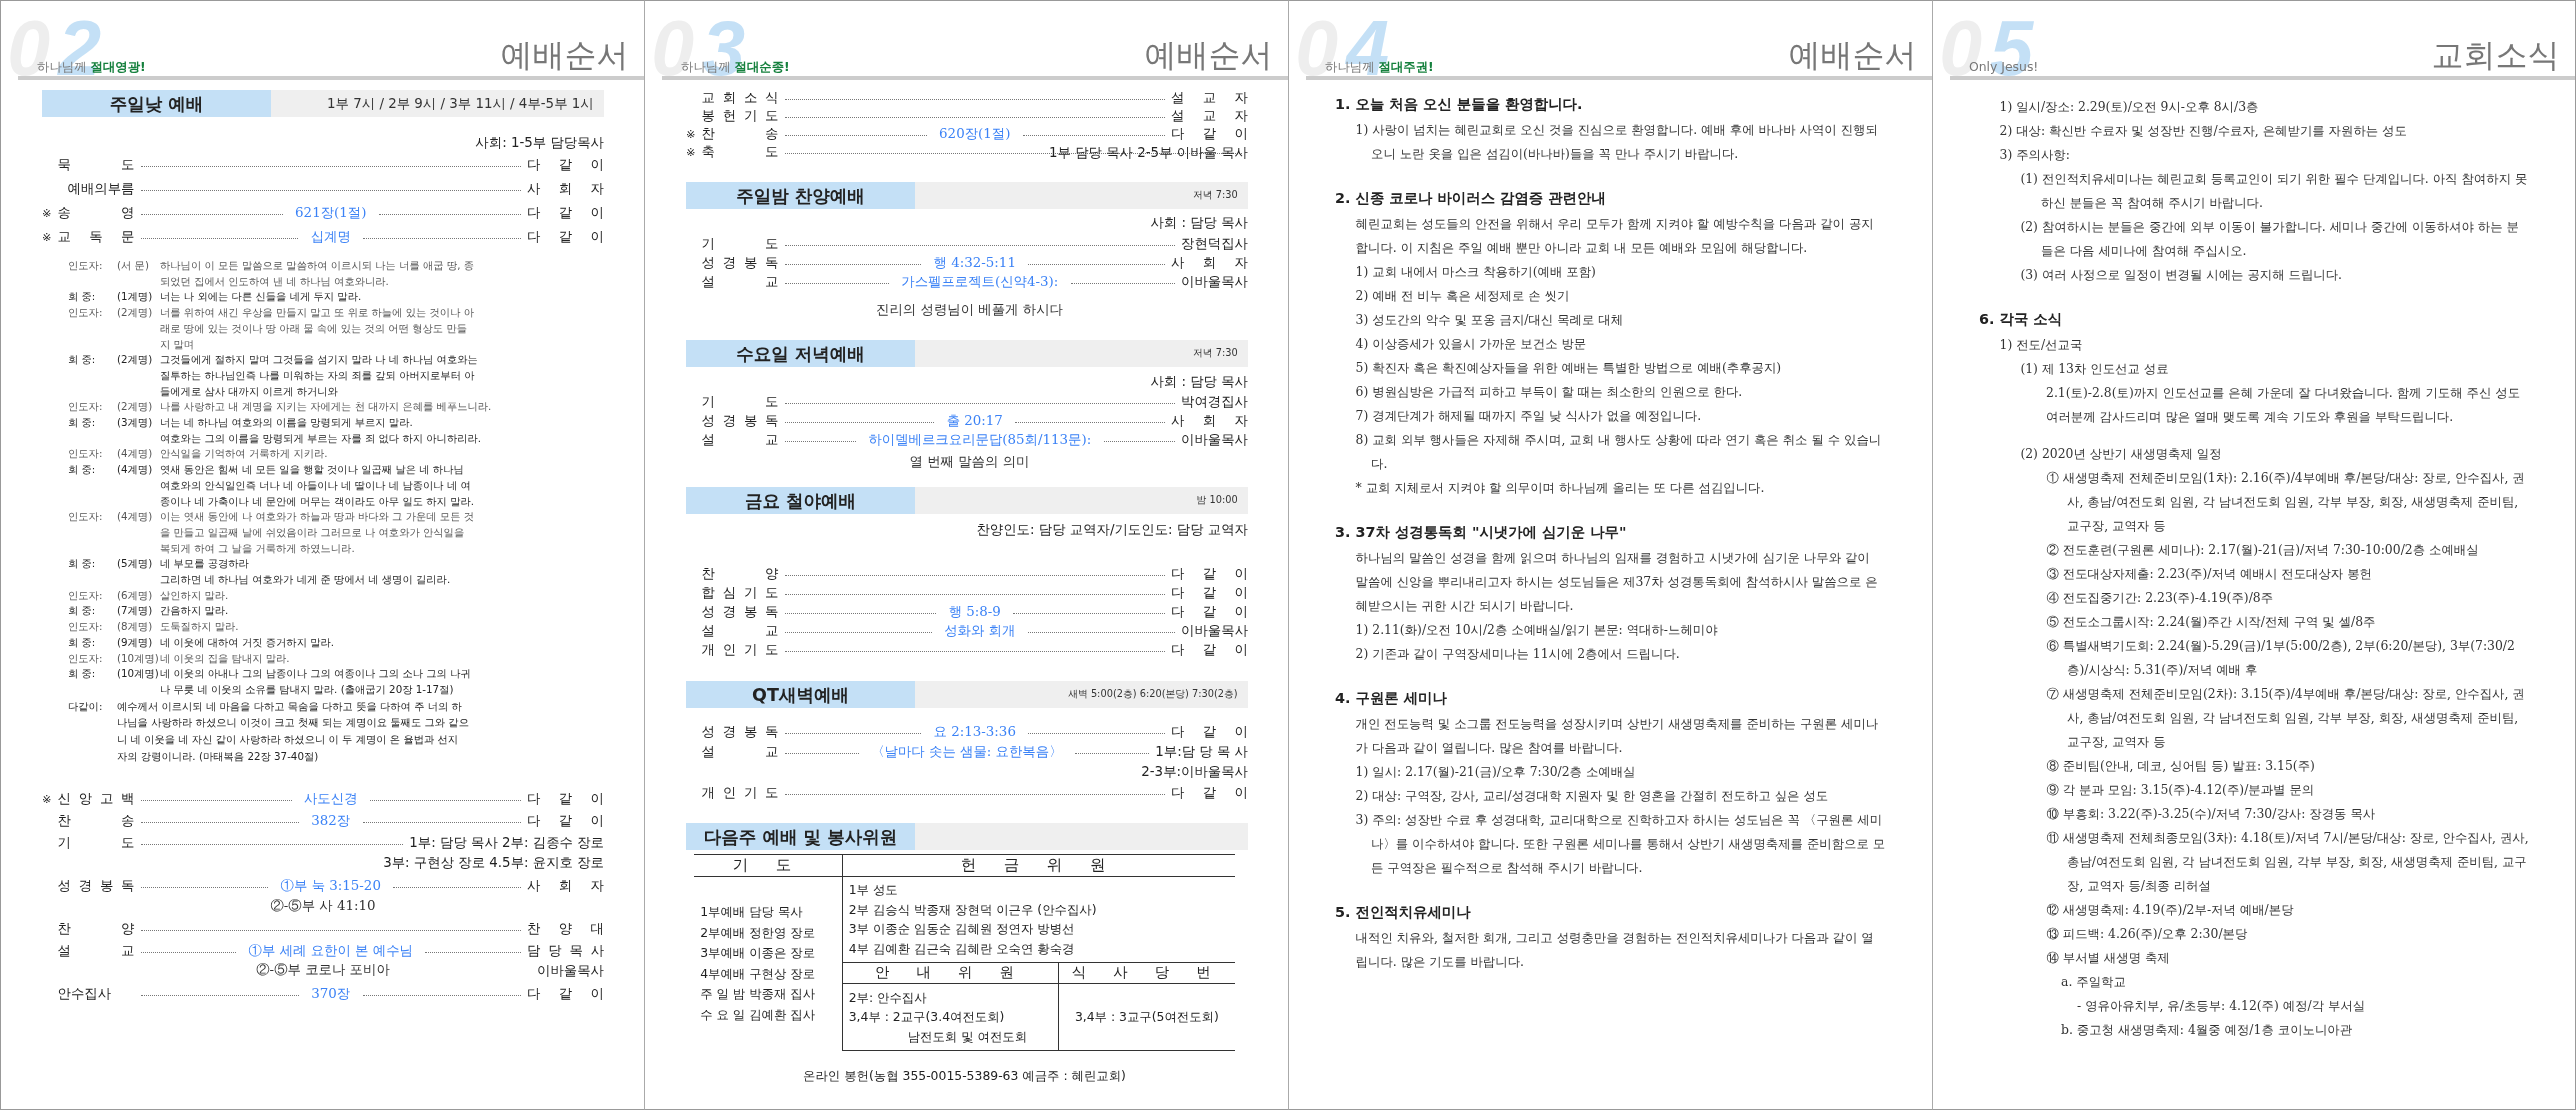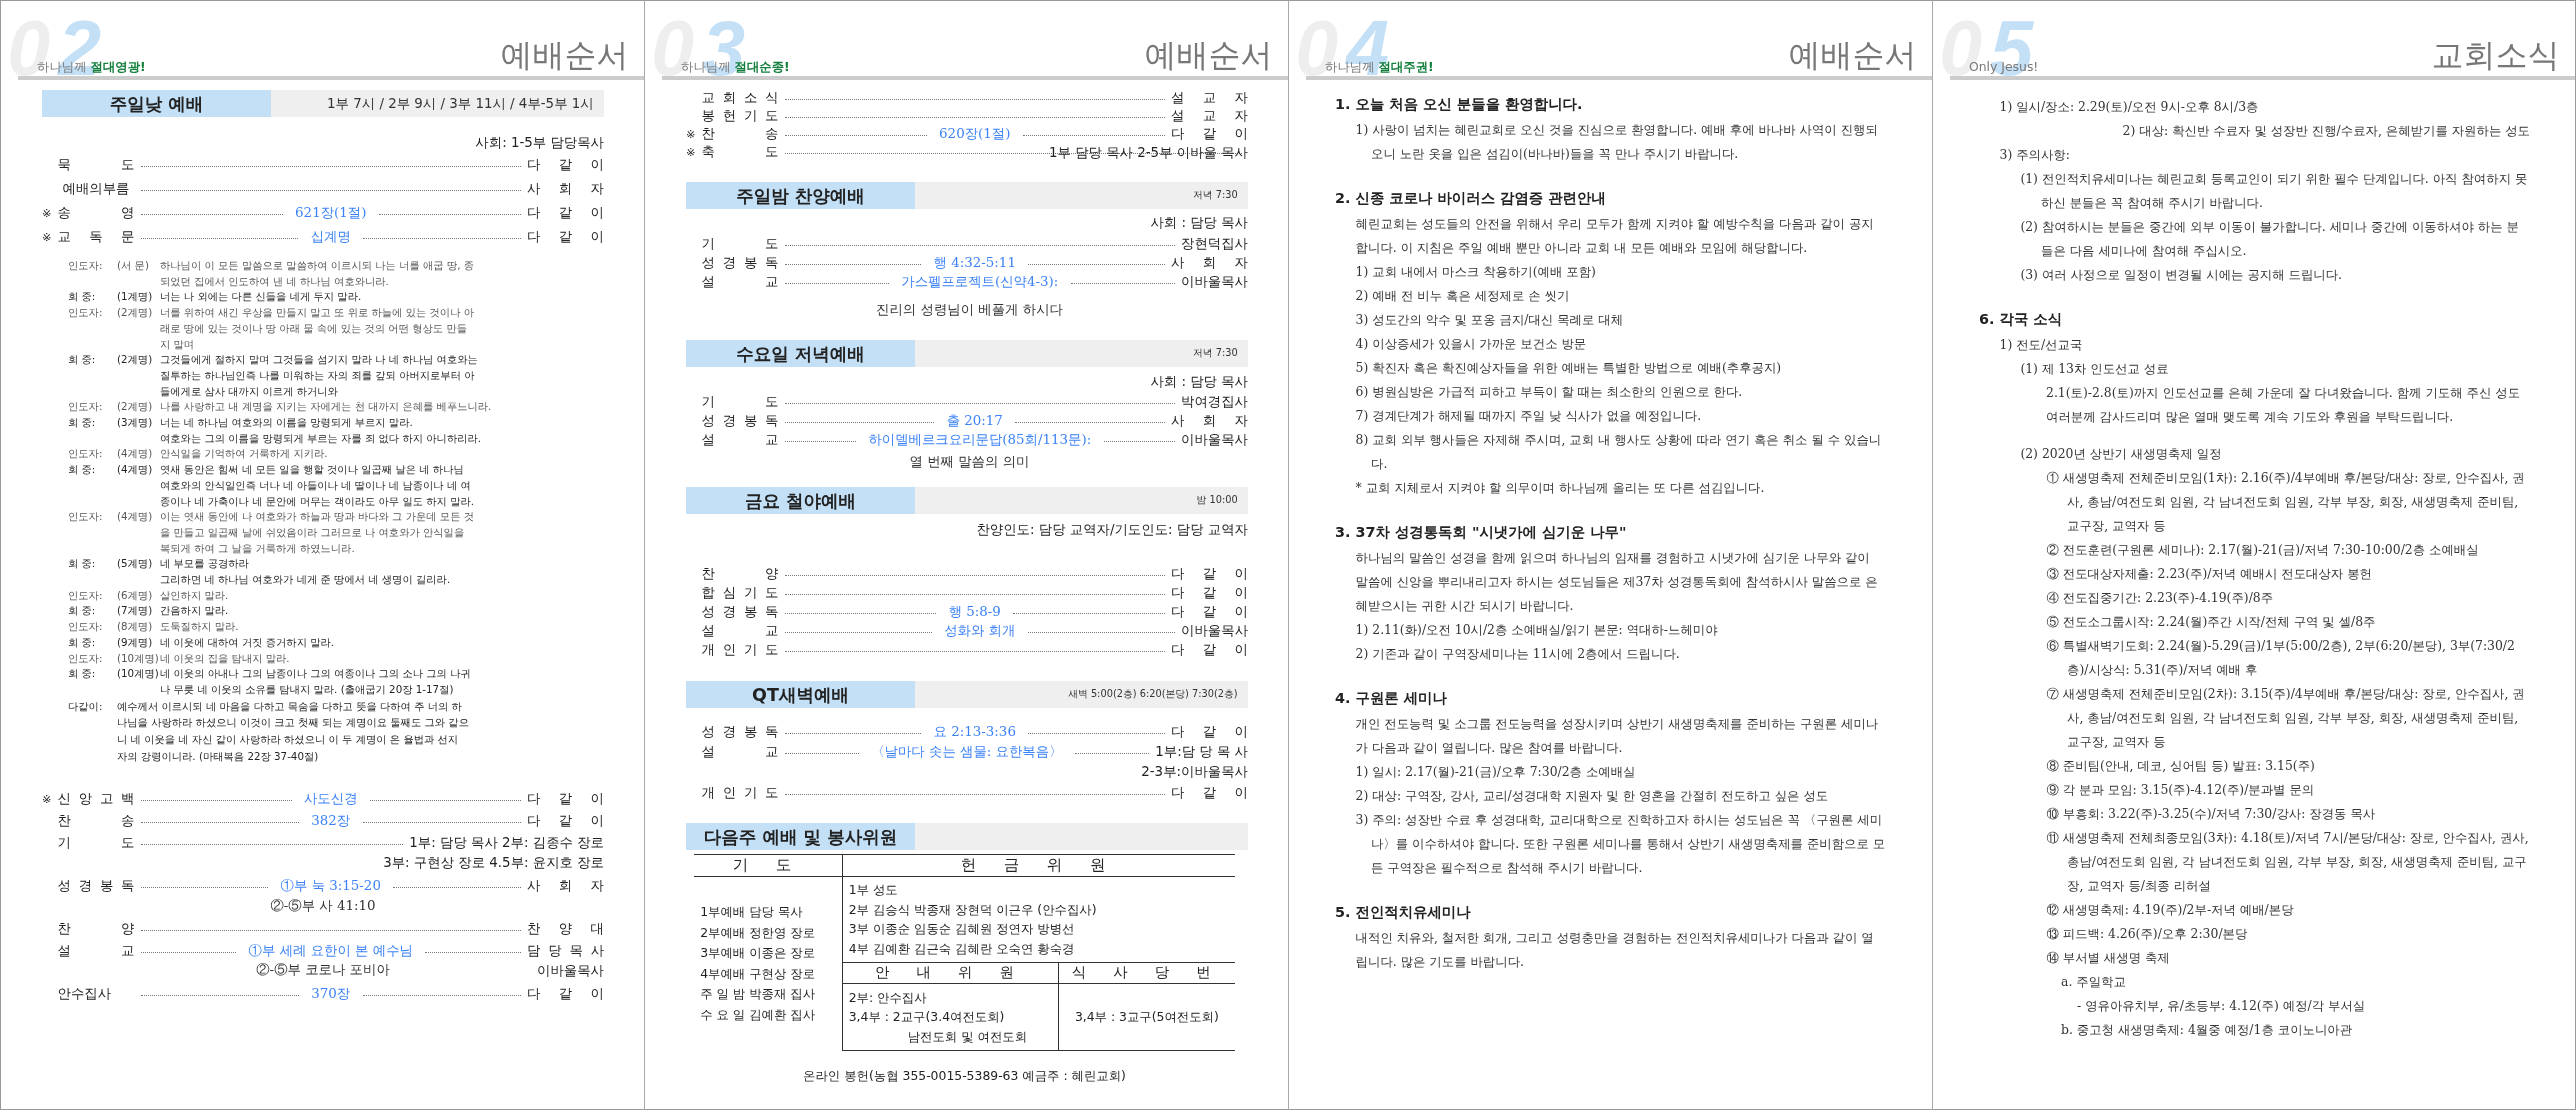--- a/index.html
+++ b/index.html
@@ -100,21 +100,21 @@
         </span>
         <span class="dots"></span>
         <span class="who">
           <span>다</span>
           <span>같</span>
           <span>이</span>
         </span>
       </div>
       <div class="row" style="top: 178px;">
         <span class="mark"></span>
-        <span class="lbl" style="justify-content: center;">
+        <span class="lbl" style="justify-content: flex-end;">
           <span>예배의부름</span>
         </span>
         <span class="dots"></span>
         <span class="who">
           <span>사</span>
           <span>회</span>
           <span>자</span>
         </span>
       </div>
       <div class="row" style="top: 202px;">
@@ -800,21 +800,21 @@
   <div class="hdr">
     <div class="num-bg"><span>0</span></div>
     <div class="num-fg"><span class="z">0</span><span>5</span></div>
     <div class="tagline"><span>Only Jesus!</span><b></b></div>
     <div class="title">교회소식</div>
     <div class="hrule"></div>
   </div>
   <div id="p05-news" class="news" style="top:94px">
       <div class="sec">
         <p style="padding-left: 36px; text-indent: -15.5px;">1) 일시/장소: 2.29(토)/오전 9시-오후 8시/3층</p>
-        <p style="padding-left: 36px; text-indent: -15.5px; text-align: right;">2) 대상: 확신반 수료자 및 성장반 진행/수료자, 은혜받기를 자원하는 성도</p>
+        <p style="padding-left: 36px; text-indent: -15.5px;">2) 대상: 확신반 수료자 및 성장반 진행/수료자, 은혜받기를 자원하는 성도</p>
         <p style="padding-left: 36px; text-indent: -15.5px;">3) 주의사항:</p>
         <p style="padding-left: 62px; text-indent: -20.6px;">(1) 전인적치유세미나는 혜린교회 등록교인이 되기 위한 필수 단계입니다. 아직 참여하지 못하신 분들은 꼭 참여해 주시기 바랍니다.</p>
         <p style="padding-left: 62px; text-indent: -20.6px;">(2) 참여하시는 분들은 중간에 외부 이동이 불가합니다. 세미나 중간에 이동하셔야 하는 분들은 다음 세미나에 참여해 주십시오.</p>
         <p style="padding-left: 62px; text-indent: -20.6px;">(3) 여러 사정으로 일정이 변경될 시에는 공지해 드립니다.</p>
       </div>
       <div class="sec">
         <h3>6. 각국 소식</h3>
         <p style="padding-left: 36px; text-indent: -15.5px;">1) 전도/선교국</p>
         <p style="padding-left: 62px; text-indent: -20.6px;">(1) 제 13차 인도선교 성료</p>
         <p style="padding-left: 67px; text-indent: 0px;">2.1(토)-2.8(토)까지 인도선교를 은혜 가운데 잘 다녀왔습니다. 함께 기도해 주신 성도 여러분께 감사드리며 많은 열매 맺도록 계속 기도와 후원을 부탁드립니다.</p>

